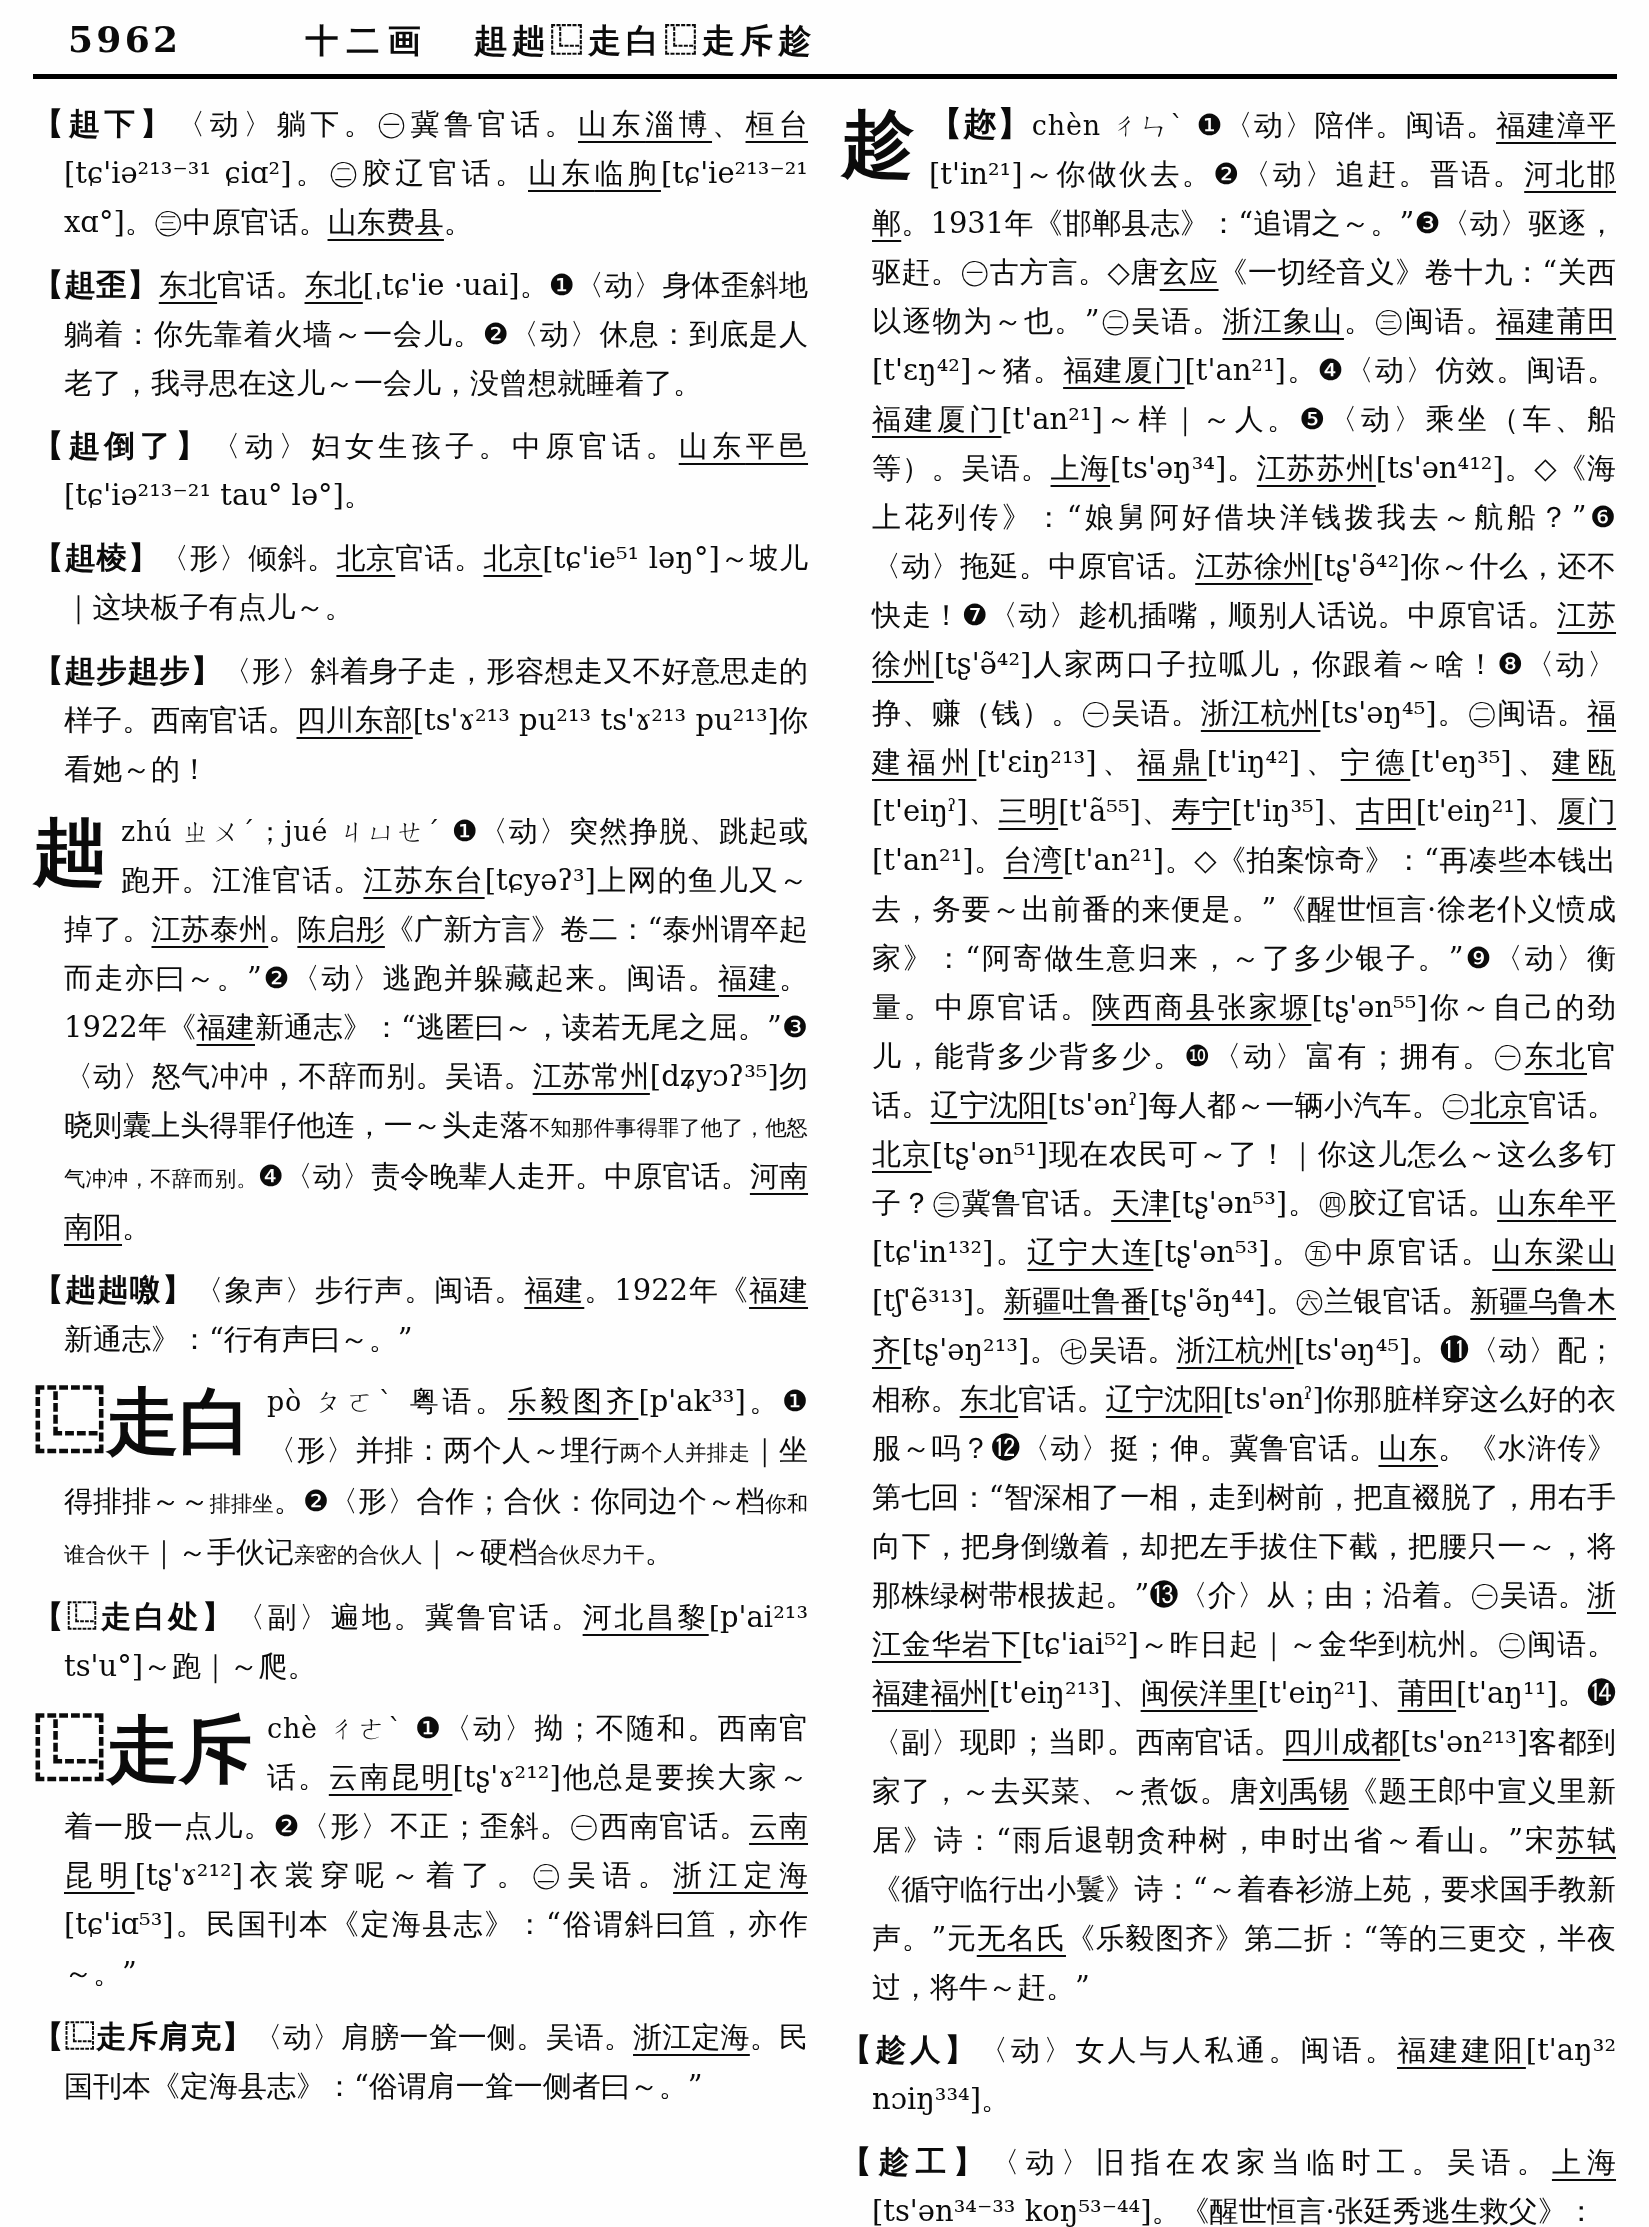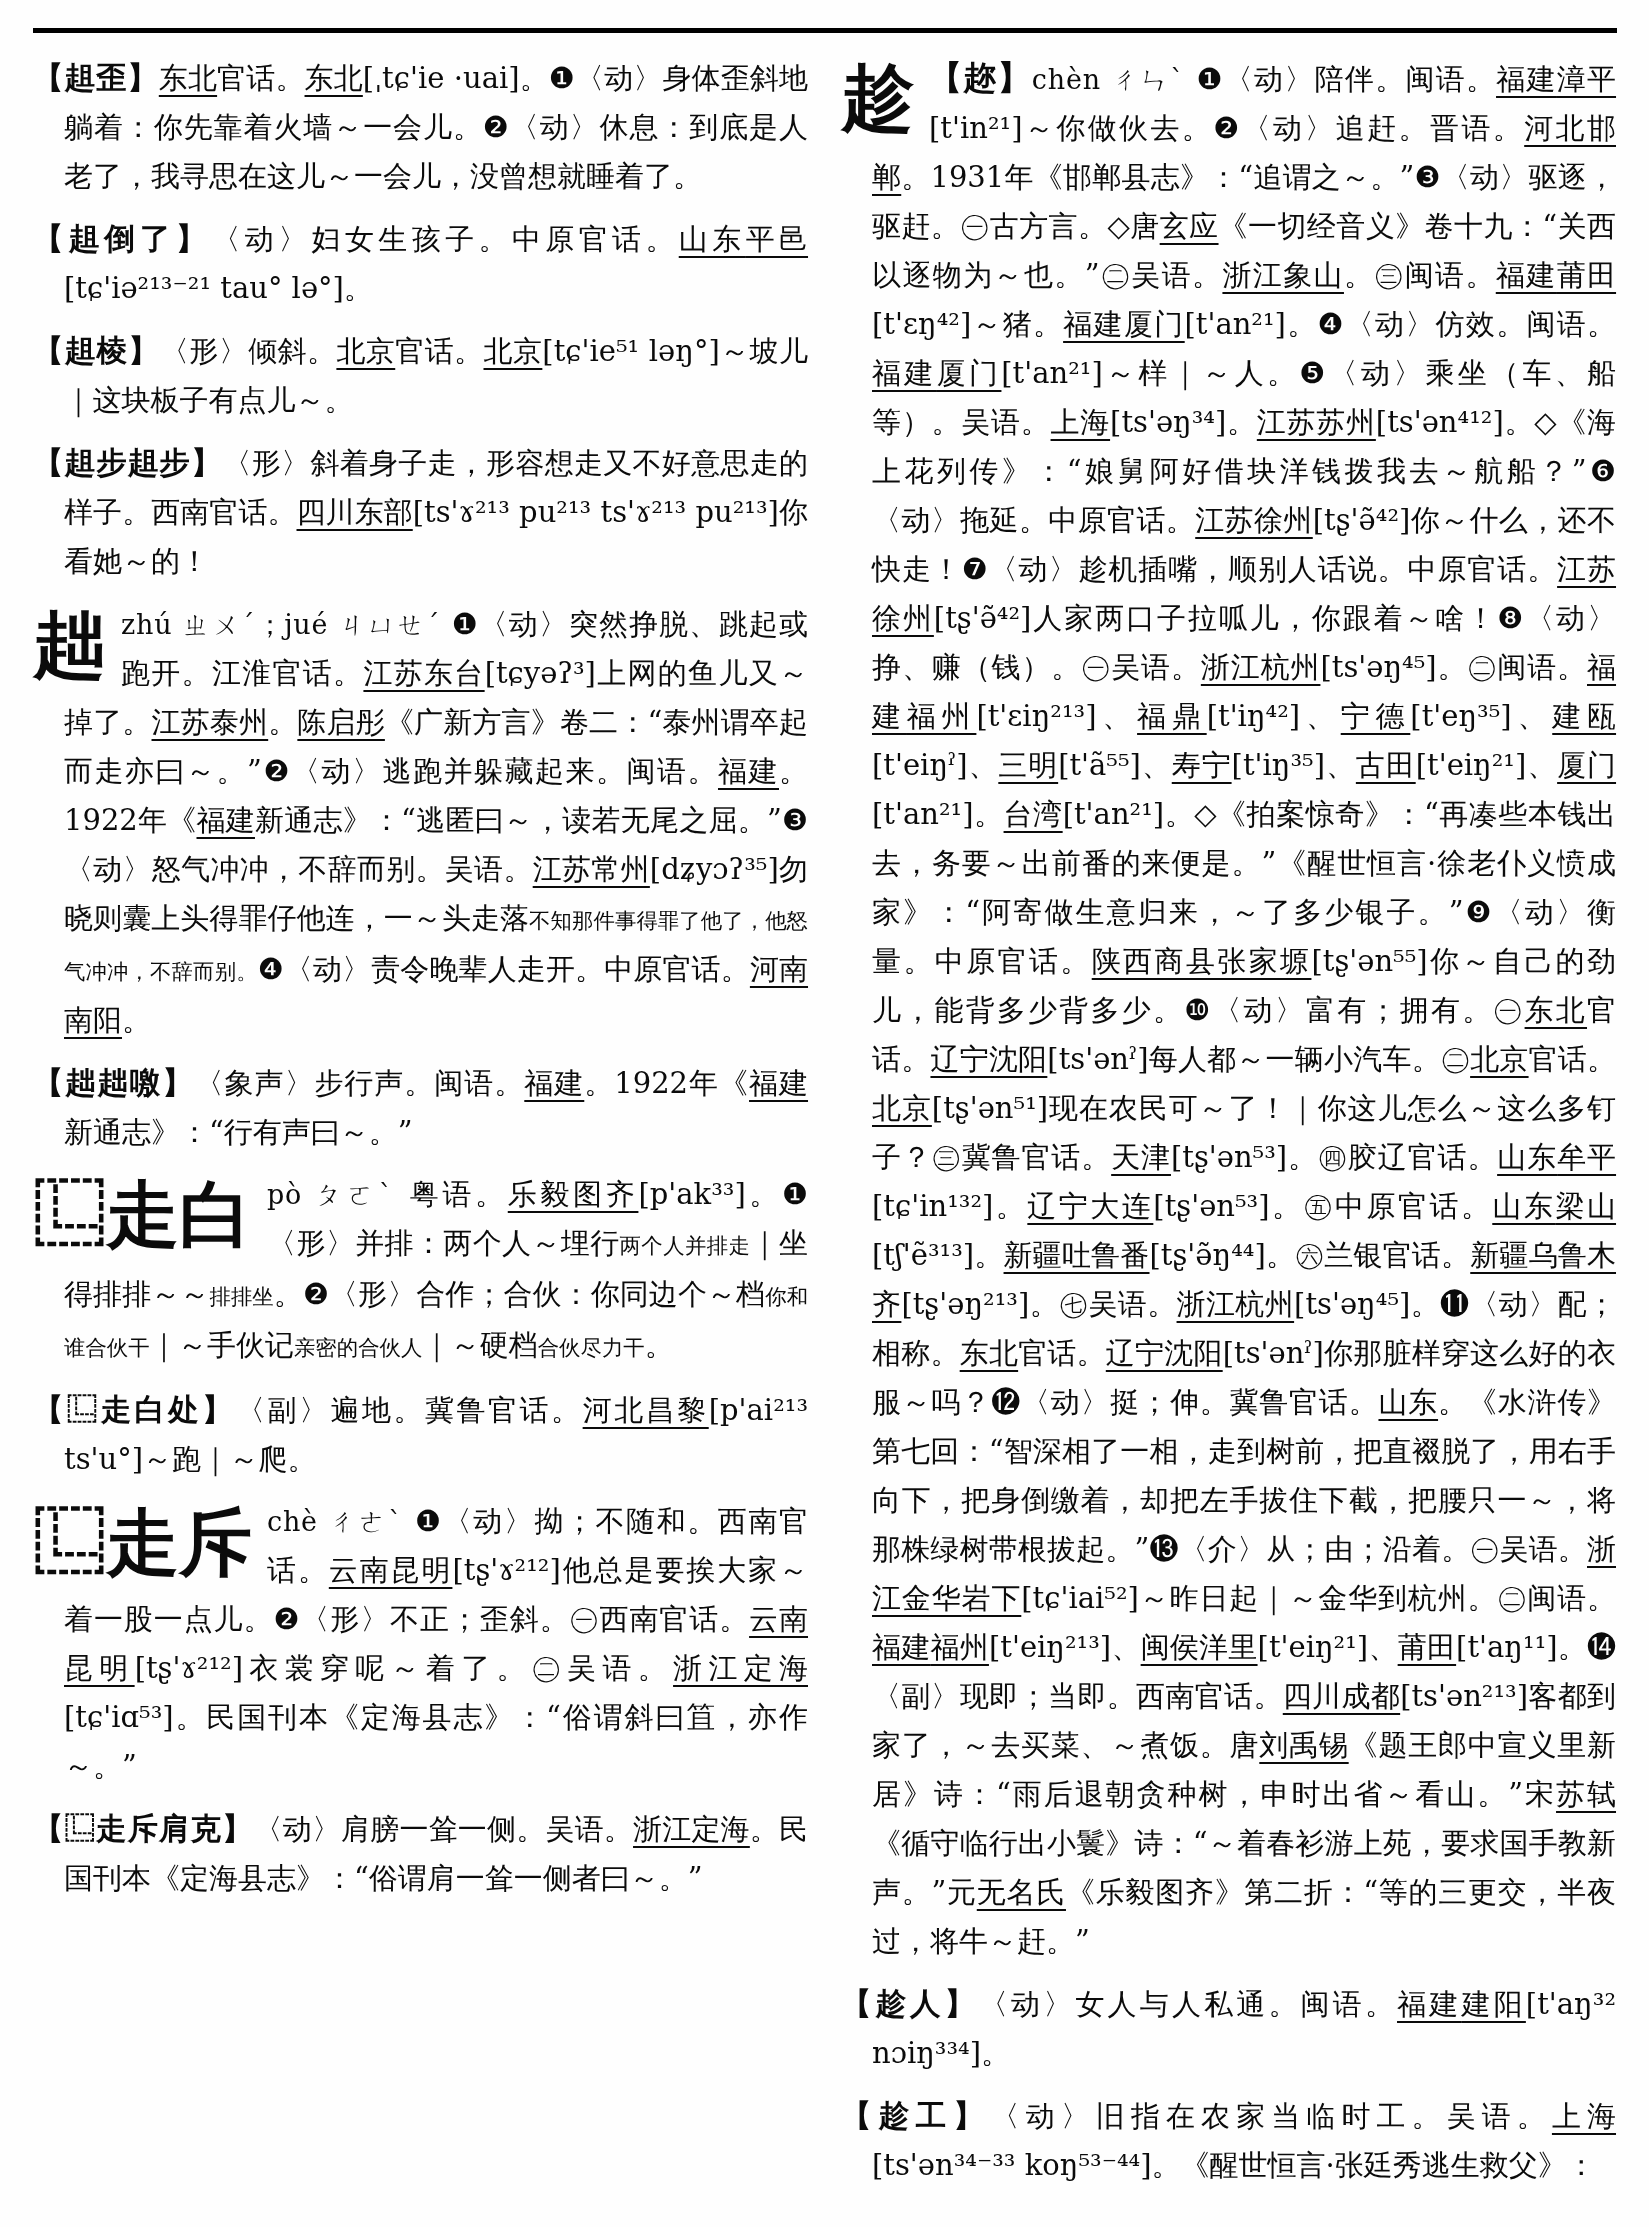--- a/index.html
+++ b/index.html
@@ -29,23 +29,29 @@
   .variant{font-weight:bold;font-size:33px;}
   .pron{font-size:27px;letter-spacing:0.8px;}
   .etext{}
   .gloss{font-size:21.4px;}
   u{text-underline-offset:7.4px;text-decoration-thickness:1.6px;}
 </style>
 </head>
 <body>
 
 <div class="page">
+  <div class="pagehead">
+    <span class="pnum">5962</span>
+    <span class="psec">十二画</span>
+    <span class="pchars">趄趉⿺走白⿺走斥趁</span>
+  </div>
   <div class="rule"></div>
   <div class="cols">
     <div class="col">
+        <p class="entry"><b class="head">【趄下】</b><span class="etext">〈动〉躺下。㊀冀鲁官话。<u><u>山东</u>淄博</u>、<u>桓台</u>[tɕ'iə²¹³⁻³¹ ɕiɑ²]。㊁胶辽官话。<u><u>山东</u>临朐</u>[tɕ'ie²¹³⁻²¹ xɑ°]。㊂中原官话。<u><u>山东</u><u>费县</u></u>。</span></p>
         <p class="entry"><b class="head">【趄歪】</b><span class="etext"><u>东北</u>官话。<u>东北</u>[ˌtɕ'ie ·uai]。❶〈动〉身体歪斜地躺着：你先靠着火墙～一会儿。❷〈动〉休息：到底是人老了，我寻思在这儿～一会儿，没曾想就睡着了。</span></p>
         <p class="entry"><b class="head">【趄倒了】</b><span class="etext">〈动〉妇女生孩子。中原官话。<u><u>山东</u>平邑</u>[tɕ'iə²¹³⁻²¹ tau° lə°]。</span></p>
         <p class="entry"><b class="head">【趄棱】</b><span class="etext">〈形〉倾斜。<u>北京</u>官话。<u>北京</u>[tɕ'ie⁵¹ ləŋ°]～坡儿｜这块板子有点儿～。</span></p>
         <p class="entry"><b class="head">【趄步趄步】</b><span class="etext">〈形〉斜着身子走，形容想走又不好意思走的样子。西南官话。<u>四川东部</u>[ts'ɤ²¹³ pu²¹³ ts'ɤ²¹³ pu²¹³]你看她～的！</span></p>
         <p class="entry main"><span class="bigchar">趉</span><span class="pron">zhú ㄓㄨˊ；jué ㄐㄩㄝˊ </span><span class="etext">❶〈动〉突然挣脱、跳起或跑开。江淮官话。<u>江苏东台</u>[tɕyəʔ³]上网的鱼儿又～掉了。<u>江苏泰州</u>。<u>陈启彤</u>《广新方言》卷二：“泰州谓卒起而走亦曰～。”❷〈动〉逃跑并躲藏起来。闽语。<u>福建</u>。1922年《<u>福建</u>新通志》：“逃匿曰～，读若无尾之屈。”❸〈动〉怒气冲冲，不辞而别。吴语。<u>江苏常州</u>[dʑyɔʔ³⁵]勿晓则囊上头得罪仔他连，一～头走落<span class="gloss">不知那件事得罪了他了，他怒气冲冲，不辞而别。</span>❹〈动〉责令晚辈人走开。中原官话。<u>河南南阳</u>。</span></p>
         <p class="entry"><b class="head">【趉趉噭】</b><span class="etext">〈象声〉步行声。闽语。<u>福建</u>。1922年《<u>福建</u>新通志》：“行有声曰～。”</span></p>
         <p class="entry main"><span class="bigchar">⿺走白</span><span class="pron">pò ㄆㄛˋ </span><span class="etext">粤语。<u>乐毅图齐</u>[p'ak³³]。❶〈形〉并排：两个人～埋行<span class="gloss">两个人并排走</span>｜坐得排排～～<span class="gloss">排排坐</span>。❷〈形〉合作；合伙：你同边个～档<span class="gloss">你和谁合伙干</span>｜～手伙记<span class="gloss">亲密的合伙人</span>｜～硬档<span class="gloss">合伙尽力干</span>。</span></p>
         <p class="entry"><b class="head">【⿺走白处】</b><span class="etext">〈副〉遍地。冀鲁官话。<u>河北昌黎</u>[p'ai²¹³ ts'u°]～跑｜～爬。</span></p>
         <p class="entry main"><span class="bigchar">⿺走斥</span><span class="pron">chè ㄔㄜˋ </span><span class="etext">❶〈动〉拗；不随和。西南官话。<u>云南昆明</u>[tʂ'ɤ²¹²]他总是要挨大家～着一股一点儿。❷〈形〉不正；歪斜。㊀西南官话。<u>云南昆明</u>[tʂ'ɤ²¹²]衣裳穿呢～着了。㊁吴语。<u>浙江定海</u>[tɕ'iɑ⁵³]。民国刊本《定海县志》：“俗谓斜曰笡，亦作～。”</span></p>
         <p class="entry"><b class="head">【⿺走斥肩克】</b><span class="etext">〈动〉肩膀一耸一侧。吴语。<u>浙江定海</u>。民国刊本《定海县志》：“俗谓肩一耸一侧者曰～。”</span></p>

